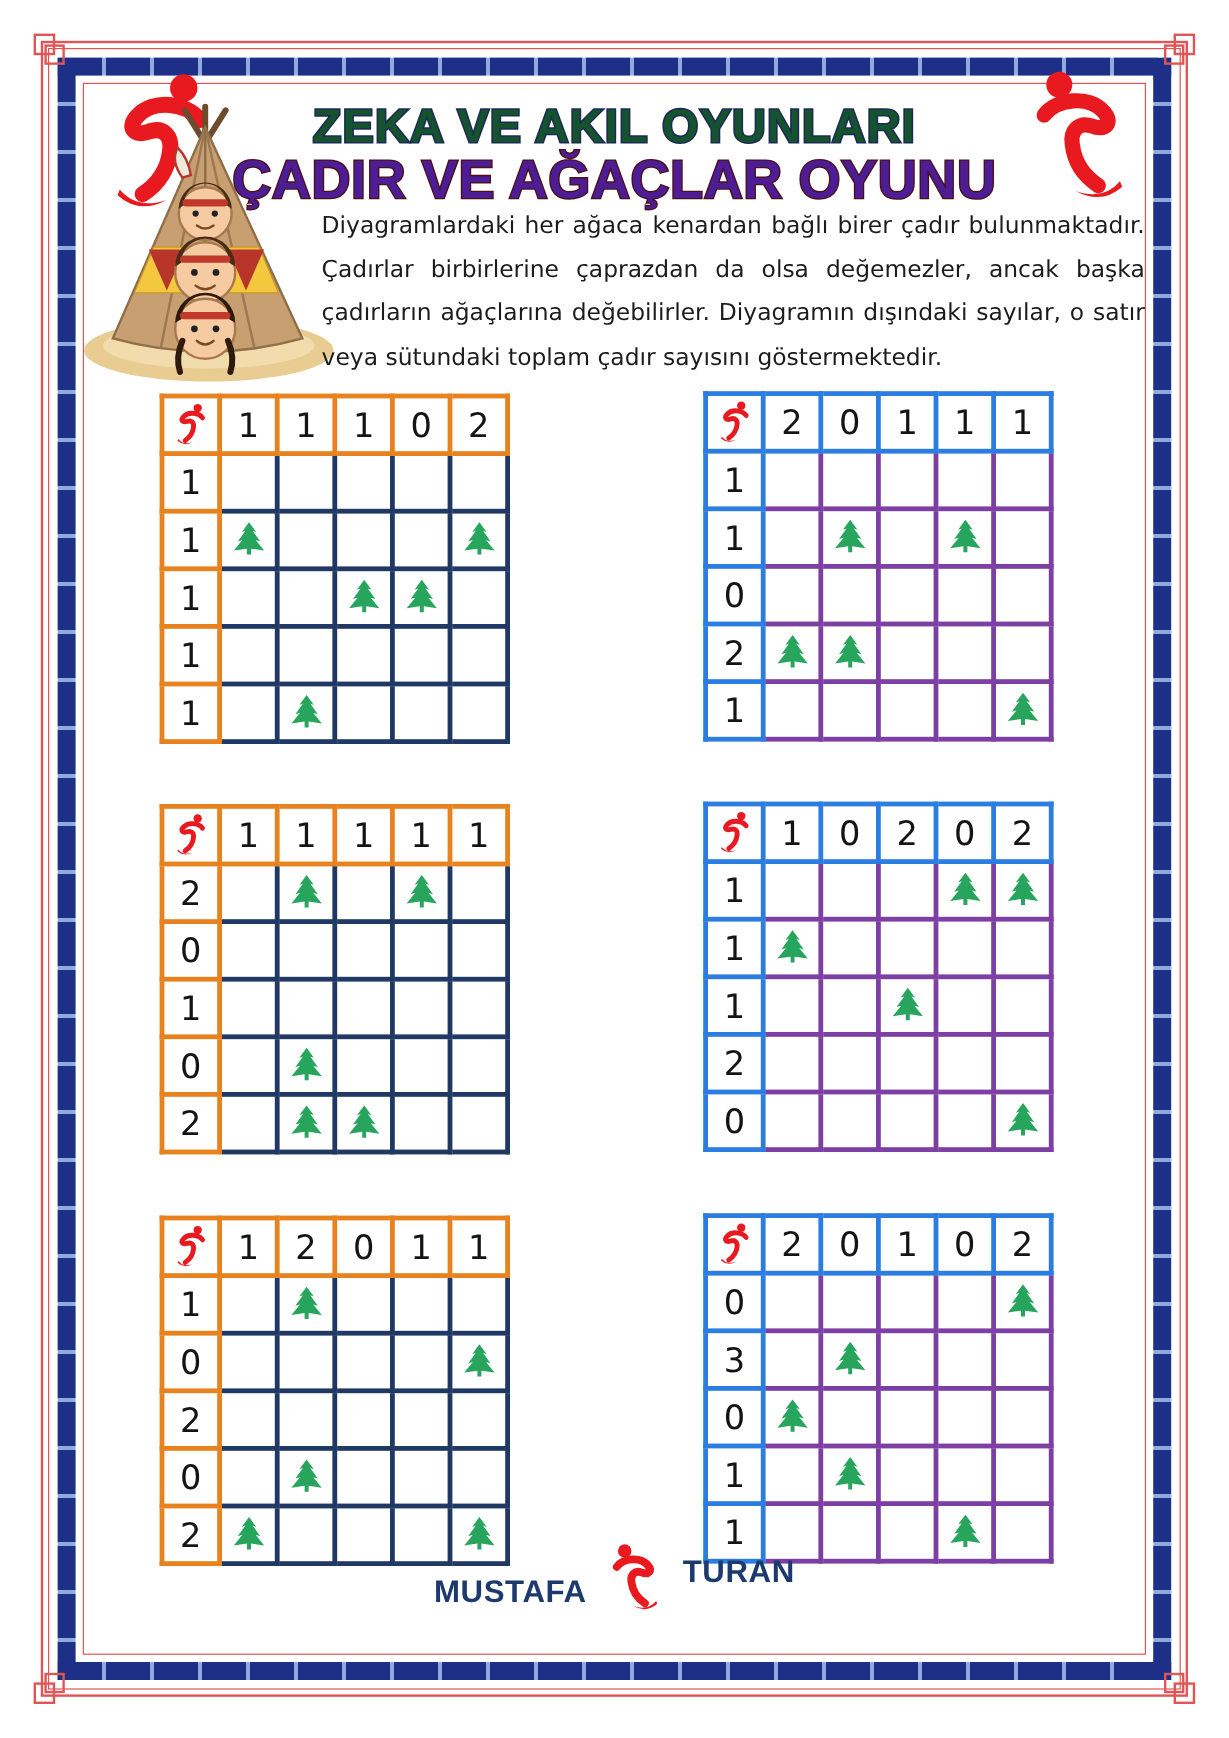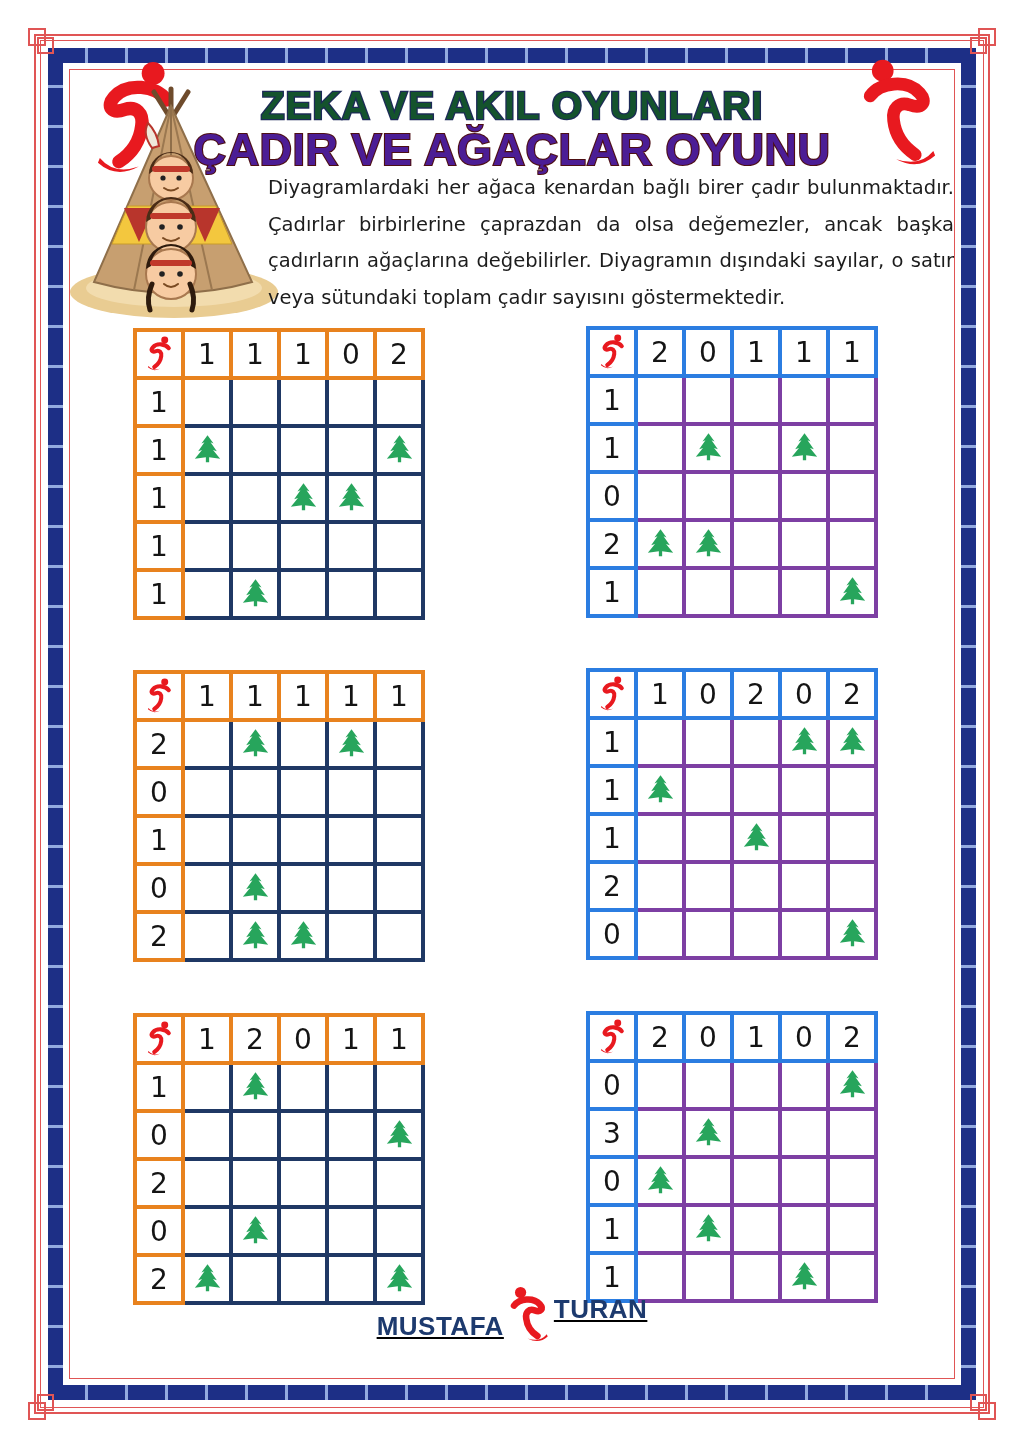--- a/index.html
+++ b/index.html
@@ -61,21 +61,21 @@
   td.clue  { border:4px solid var(--accent); }
   td.inner { border:4px solid var(--inner); }
   td.inner.r0 { border-top-color:var(--accent); }
   td.inner.c0 { border-left-color:var(--accent); }
   td .tree { width:33px; height:31px; display:block; margin:5px auto 6px; }
   td .corner-logo { width:27px; height:36px; display:block; margin:3px auto; }
 
   
   .brand {
     position:absolute; left:72px; right:72px; top:1286px; height:58px;
-    display:flex; justify-content:center; align-items:flex-start; gap:3px;text-decoration:underline;
+    display:flex; justify-content:center; align-items:flex-start; gap:18px;
   }
   .brand-first, .brand-last {
     font-family:"Liberation Sans", sans-serif; font-weight:bold; font-size:26px;
     color:#1d3a6e; letter-spacing:0.5px;
   }
   .brand-first { align-self:flex-end; padding-bottom:2px; }
   .brand-last  { align-self:flex-start; padding-top:8px; }
   .brand-logo  { width:44px; height:58px; }
   .brand-logo svg { width:100%; height:100%; display:block; transform:scaleX(-1); }
   .website {

